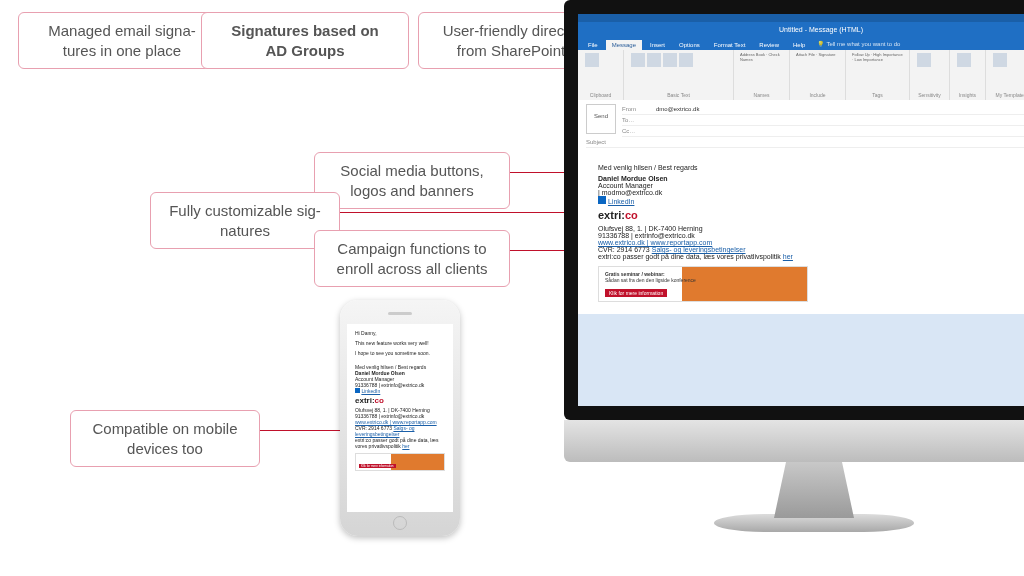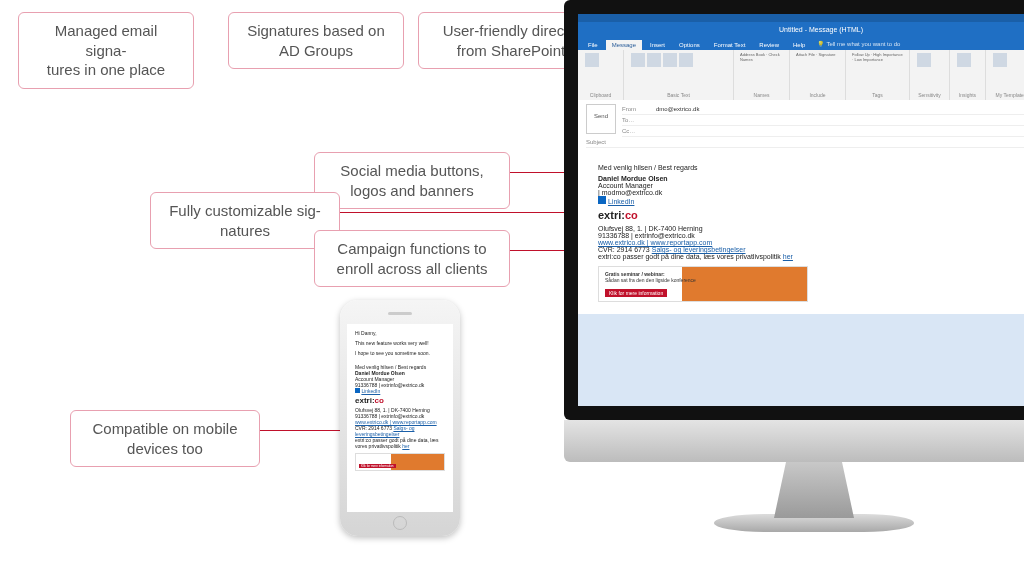--- a/index.html
+++ b/index.html
@@ -9,21 +9,21 @@
     position: absolute;
     border: 1px solid #e8a0b0;
     border-radius: 6px;
     padding: 8px 14px;
     text-align: center;
     color: #555;
     font-size: 15px;
     line-height: 1.3;
     background: #fff;
   }
-  .callout.top { width: 176px; }
+  .callout.top { width: 208px; }
 
   .connector { position: absolute; background: #c0112b; }
   .dot { position: absolute; width: 14px; height: 14px; background: #c0112b; border-radius: 50%; transform: translate(-50%, -50%); }
 
   
   .monitor { position: absolute; right: -40px; top: 0; width: 500px; height: 500px; }
   .bezel { position: absolute; top: 0; left: 0; right: 0; height: 420px; background: #111; border-radius: 6px 0 0 6px; }
   .screen { position: absolute; top: 14px; left: 14px; right: 0; bottom: 14px; background: #d9e6f5; overflow: hidden; }
   .chin { position: absolute; top: 420px; left: 0; right: 0; height: 42px; background: linear-gradient(#e4e4e4,#bcbcbc); border-radius: 0 0 6px 6px; }
   .stand { position: absolute; top: 462px; left: 50%; transform: translateX(-50%); width: 80px; height: 56px; background: linear-gradient(#c8c8c8,#9a9a9a); clip-path: polygon(15% 0, 85% 0, 100% 100%, 0 100%); }
@@ -61,21 +61,21 @@
   .phone-home { position: absolute; bottom: 6px; left: 50%; transform: translateX(-50%); width: 14px; height: 14px; border: 1px solid #bbb; border-radius: 50%; }
   .phone-speaker { position: absolute; top: 12px; left: 50%; transform: translateX(-50%); width: 24px; height: 3px; background: #ccc; border-radius: 2px; }
   .pcontent { padding: 6px 8px; font-size: 5px; color: #222; }
   .pbanner { margin-top: 4px; width: 100%; height: 18px; background: linear-gradient(90deg,#fff 0 40%, #e07a2e 40%); border: 1px solid #ddd; position: relative; }
   .pbanner .bcta { position: absolute; left: 3px; bottom: 2px; background: #c0112b; color: #fff; font-size: 3px; padding: 0 2px; }
 </style>
 </head>
 <body>
 
 <div class="callout top" style="left:18px; top:12px;"><span>Managed email signa-<br>tures in one place</span></div>
-<div class="callout top" style="left:228px; top:12px;"><span>Signatures based on<br>AD Groups</span></div>
+<div class="callout top" style="left:201px; top:12px;font-weight:bold;"><span>Signatures based on<br>AD Groups</span></div>
 <div class="callout top" style="left:418px; top:12px; width:186px;"><span>User-friendly directly<br>from SharePoint</span></div>
 
 <div class="callout" style="left:314px; top:152px; width:196px;"><span>Social media buttons,<br>logos and banners</span></div>
 <div class="callout" style="left:150px; top:192px; width:190px;"><span>Fully customizable sig-<br>natures</span></div>
 <div class="callout" style="left:314px; top:230px; width:196px;"><span>Campaign functions to<br>enroll across all clients</span></div>
 <div class="callout" style="left:70px; top:410px; width:190px;"><span>Compatible on mobile<br>devices too</span></div>
 
 <div class="connector" style="left:510px; top:172px; width:130px; height:1px;"></div>
 <div class="dot" style="left:640px; top:172px;"></div>
 <div class="connector" style="left:340px; top:212px; width:285px; height:1px;"></div>

